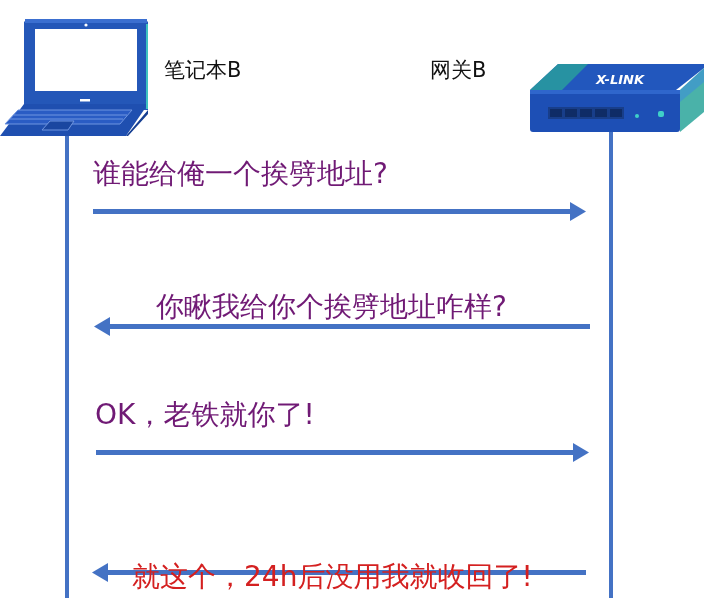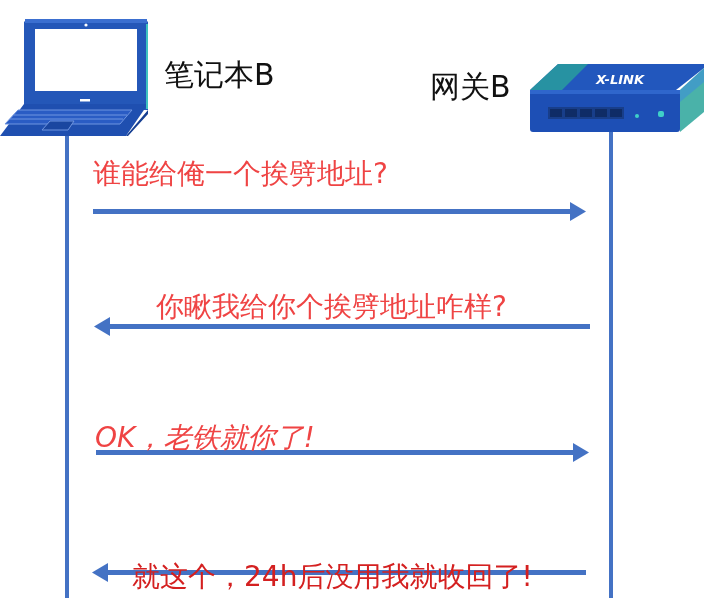--- a/index.html
+++ b/index.html
@@ -1,20 +1,20 @@
 <!DOCTYPE html>
 <html><head>
   <meta charset="utf-8">
   <style>
     html, body { margin: 0; padding: 0; background: #ffffff; }
     body { width: 704px; height: 615px; position: relative; overflow: hidden;
            font-family: "DejaVu Sans", "Liberation Sans", sans-serif; }
     .abs { position: absolute; }
-    .label { font-size: 30px; color: #111; white-space: nowrap; line-height: 1; }
-    .msg { font-size: 28px; color: #ef4444; white-space: nowrap; line-height: 1; }
+    .label { font-size: 21px; color: #111; white-space: nowrap; line-height: 1; }
+    .msg { font-size: 28px; color: #701a75; white-space: nowrap; line-height: 1; }
     .msg.red { color: #d42020; }
     .lifeline { position: absolute; width: 4px; background: #4472c4; }
     svg.diagram { position: absolute; left: 0; top: 0; }
   </style>
 </head>
 <body>
 
 <div class="lifeline" style="left:65px; top:132px; height:466px;"></div>
 <div class="lifeline" style="left:609px; top:132px; height:466px;"></div>
 
@@ -31,21 +31,21 @@
   <path d="M18 96 L132 96 L120 110 L5 110 Z" fill="#2a5cc4" stroke="#6f95e0" stroke-width="1"></path>
   <line x1="14" y1="101" x2="127" y2="101" stroke="#6f95e0" stroke-width="1"></line>
   <line x1="10" y1="105" x2="123" y2="105" stroke="#6f95e0" stroke-width="1"></line>
   <path d="M50 113 L74 113 L68 122 L42 122 Z" fill="#1a46a0" stroke="#6f95e0" stroke-width="1" transform="translate(0,-6)"></path>
   <path d="M0 122 L126 122 L148 96 L148 100 L128 122 Z" fill="#153e92"></path>
   <rect x="146" y="10" width="2" height="85" fill="#3fc2c0"></rect>
 </svg>
 
 <div class="abs label" style="left:164px; top:60px;">笔记本B</div>
 
-<div class="abs label" style="left:430px; top:72px;">网关B</div>
+<div class="abs label" style="left:430px; top:60px;">网关B</div>
 
 <svg class="abs" style="left:528px; top:62px;" width="176" height="74" viewBox="0 0 176 74">
 
   <path d="M30 2 L176 2 L176 6 L148 28 L2 28 Z" fill="#2257bd"></path>
   <path d="M2 28 L30 2 L60 2 L34 28 Z" fill="#2aa59a" opacity="0.75"></path>
 
   <rect x="2" y="28" width="150" height="42" rx="3" fill="#1d4fb5"></rect>
   <rect x="2" y="28" width="150" height="4" fill="#2f66cc"></rect>
 
   <path d="M152 28 L176 6 L176 50 L152 70 Z" fill="#2aa59a" opacity="0.85"></path>
@@ -85,14 +85,14 @@
 
     <g>
       <rect x="106" y="570" width="480" height="5"></rect>
       <polygon points="108,563 92,572.5 108,582"></polygon>
     </g>
   </g>
 </svg>
 
 <div class="abs msg" style="left:93px; top:160px;">谁能给俺一个挨劈地址?</div>
 <div class="abs msg" style="left:156px; top:293px;">你瞅我给你个挨劈地址咋样?</div>
-<div class="abs msg" style="left:95px; top:424px;font-style:italic;">OK，老铁就你了!</div>
+<div class="abs msg" style="left:95px; top:401px;">OK，老铁就你了!</div>
 <div class="abs msg red" style="left:132px; top:515px;margin-top:48px;">就这个，24h后没用我就收回了!</div>
 
 </body></html>

